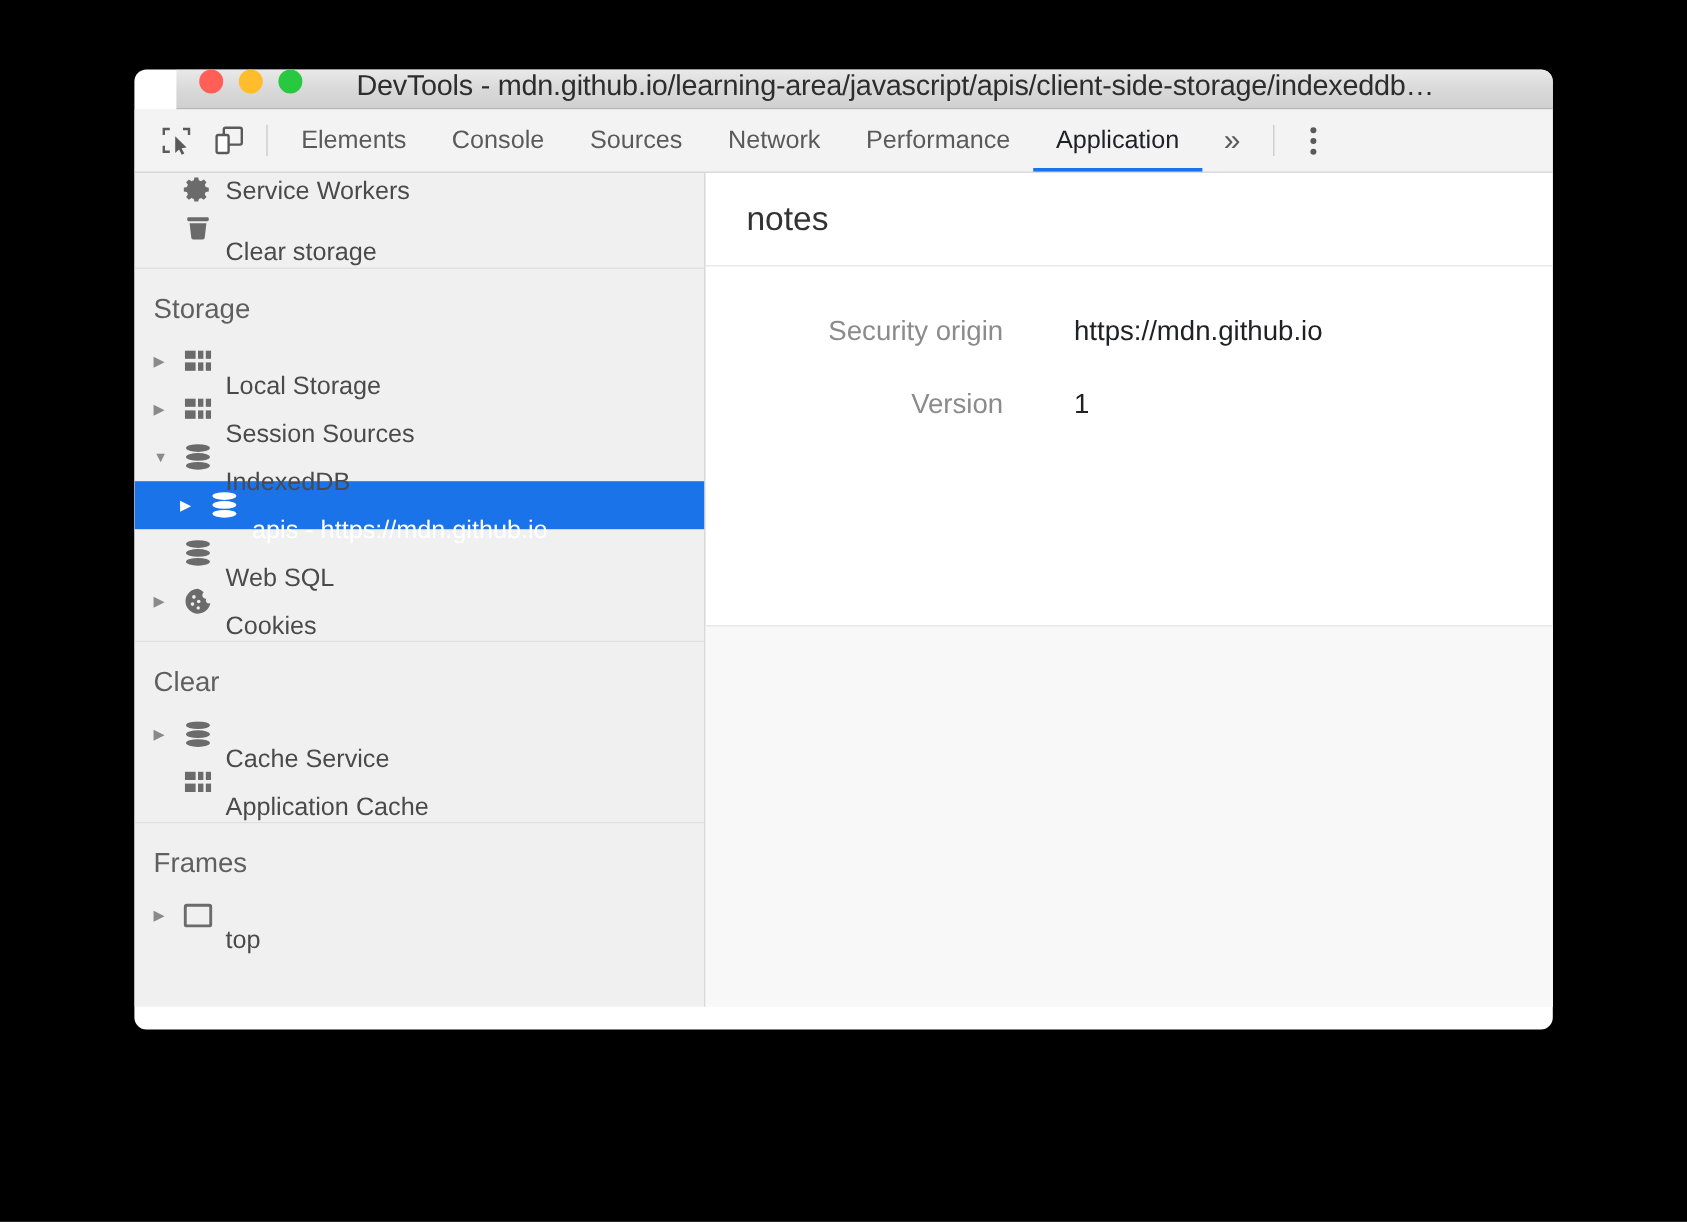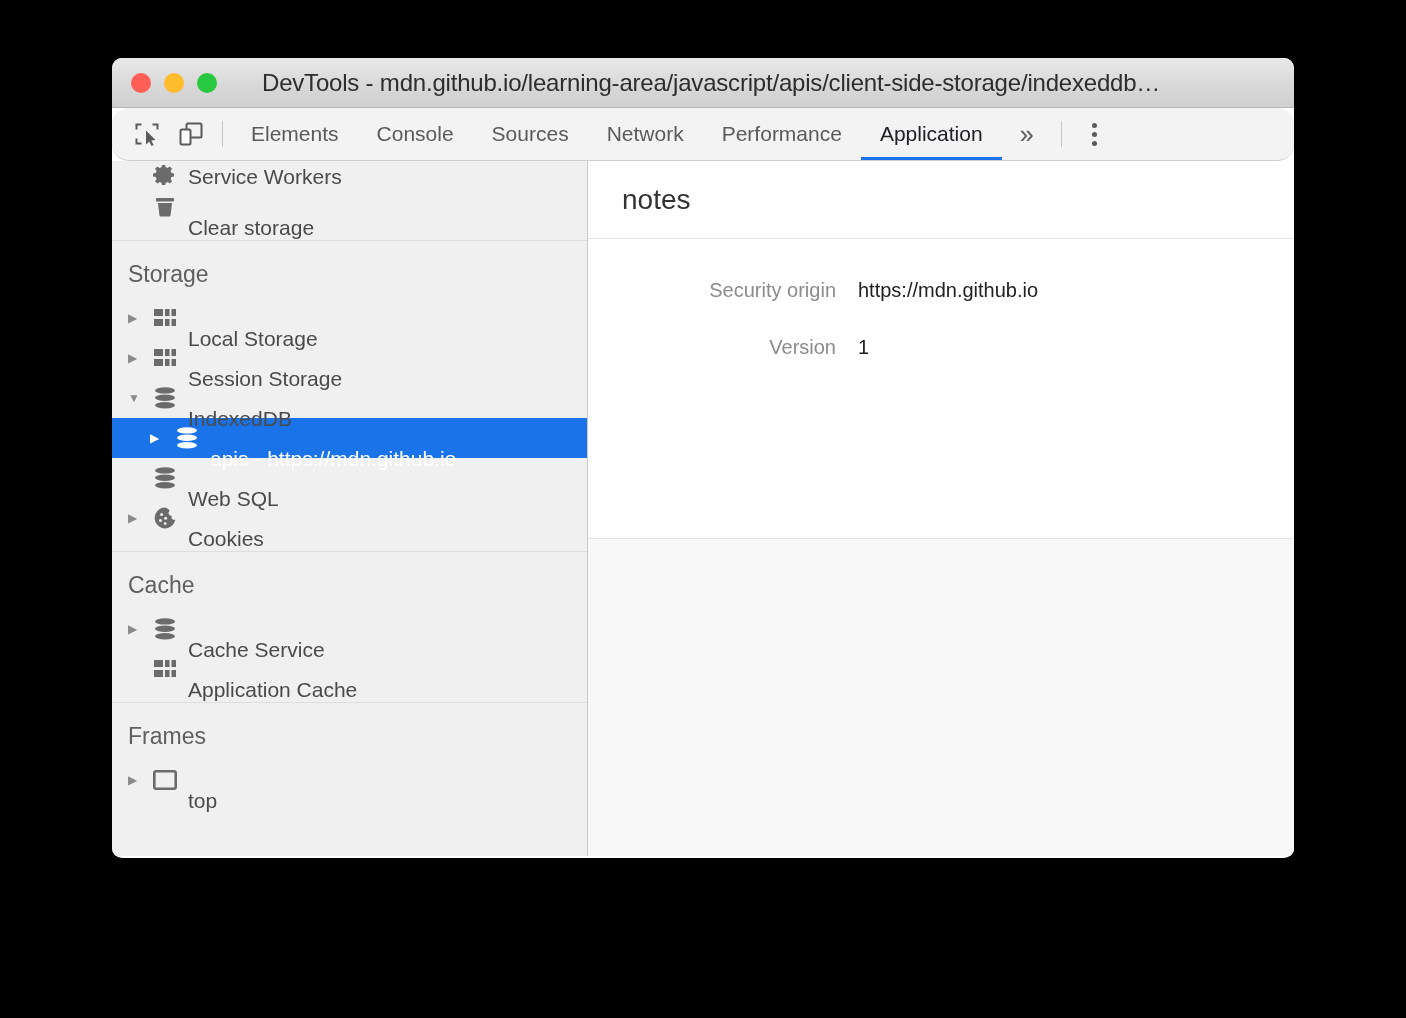--- a/index.html
+++ b/index.html
@@ -18,25 +18,26 @@
     width: 1182px; height: 800px;
     border-radius: 10px;
     overflow: hidden;
     background: #fff;
     box-shadow: 0 6px 26px rgba(0,0,0,.45);
   }
 
   
   #titlebar {
     position: relative;
-    height: 50px;
+    height: 33px;
     background: linear-gradient(to bottom, #e9e9e9 0%, #d8d8d8 55%, #d0d0d0 100%);
     border-bottom: 1px solid #b6b6b6;
     display: flex;
-    align-items: center;
+    align-items: flex-start;
+    margin-left: 35px;
   }
   .lights { display: flex; gap: 13px; margin-left: 19px; }
   .light { width: 20px; height: 20px; border-radius: 50%; }
   .light.red    { background: #ff5f57; }
   .light.yellow { background: #ffbd2e; }
   .light.green  { background: #28c840; }
   #title {
     position: absolute;
     left: 0; right: 0;
     text-align: center;
@@ -50,21 +51,20 @@
   }
 
   
   #toolbar {
     height: 53px;
     background: #f3f3f3;
     border-bottom: 1px solid #cdcdcd;
     display: flex;
     align-items: stretch;
     padding-left: 13px;
-    border-radius: 17px;
   }
   .tb-icon-btn {
     width: 44px;
     display: flex; align-items: center; justify-content: center;
     cursor: default;
   }
   .tb-sep {
     width: 1px;
     background: #c6c6c6;
     margin: 13px 9px 13px 9px;
@@ -160,21 +160,22 @@
     padding-left: 34px;
     font-size: 28px;
     color: #333;
     border-bottom: 1px solid #e4e4e4;
   }
   #main-fields { padding: 40px 0 34px 0; }
   .field {
     display: flex;
     align-items: flex-end;
     margin-bottom: 34px;
-    font-size: 20px;
+    font-size: 23px;
+    gap: 37px;
   }
   .field:last-child { margin-bottom: 4px; }
   .field .f-label {
     width: 270px;
     min-width: 270px;
     text-align: right;
     color: #8b8b8b;
     padding-right: 22px;
   }
   .field .f-value { color: #202124; }
@@ -313,21 +314,21 @@
           <span class="ico">
             <svg width="22" height="18" viewBox="0 0 22 18">
               <rect x="0" y="0" width="9" height="7" fill="#6b6b6b"></rect>
               <rect x="11" y="0" width="4.5" height="7" fill="#6b6b6b"></rect>
               <rect x="17.5" y="0" width="4.5" height="7" fill="#6b6b6b"></rect>
               <rect x="0" y="10" width="9" height="7" fill="#6b6b6b"></rect>
               <rect x="11" y="10" width="4.5" height="7" fill="#6b6b6b"></rect>
               <rect x="17.5" y="10" width="4.5" height="7" fill="#6b6b6b"></rect>
             </svg>
           </span>
-          <span class="lbl">Session Storage</span>
+          <span class="lbl">Session Sources</span>
         </div>
 
         <div class="sb-row">
           <span class="twisty">▼</span>
           <span class="ico">
             <svg width="24" height="22" viewBox="0 0 24 22">
               <ellipse cx="12" cy="3.4" rx="10" ry="3.2" fill="#6b6b6b"></ellipse>
               <ellipse cx="12" cy="10.8" rx="10" ry="3.2" fill="#6b6b6b"></ellipse>
               <ellipse cx="12" cy="18.2" rx="10" ry="3.2" fill="#6b6b6b"></ellipse>
             </svg>
@@ -369,21 +370,21 @@
               <circle cx="12.6" cy="12.2" r="1.5" fill="#f0f0f0"></circle>
               <circle cx="12.2" cy="17.6" r="1.4" fill="#f0f0f0"></circle>
             </svg>
           </span>
           <span class="lbl">Cookies</span>
         </div>
       </div>
       <div class="sb-rule"></div>
 
       <div class="sb-section">
-        <div class="sb-header">Cache</div>
+        <div class="sb-header">Clear</div>
 
         <div class="sb-row">
           <span class="twisty">▶</span>
           <span class="ico">
             <svg width="24" height="22" viewBox="0 0 24 22">
               <ellipse cx="12" cy="3.4" rx="10" ry="3.2" fill="#6b6b6b"></ellipse>
               <ellipse cx="12" cy="10.8" rx="10" ry="3.2" fill="#6b6b6b"></ellipse>
               <ellipse cx="12" cy="18.2" rx="10" ry="3.2" fill="#6b6b6b"></ellipse>
             </svg>
           </span>

